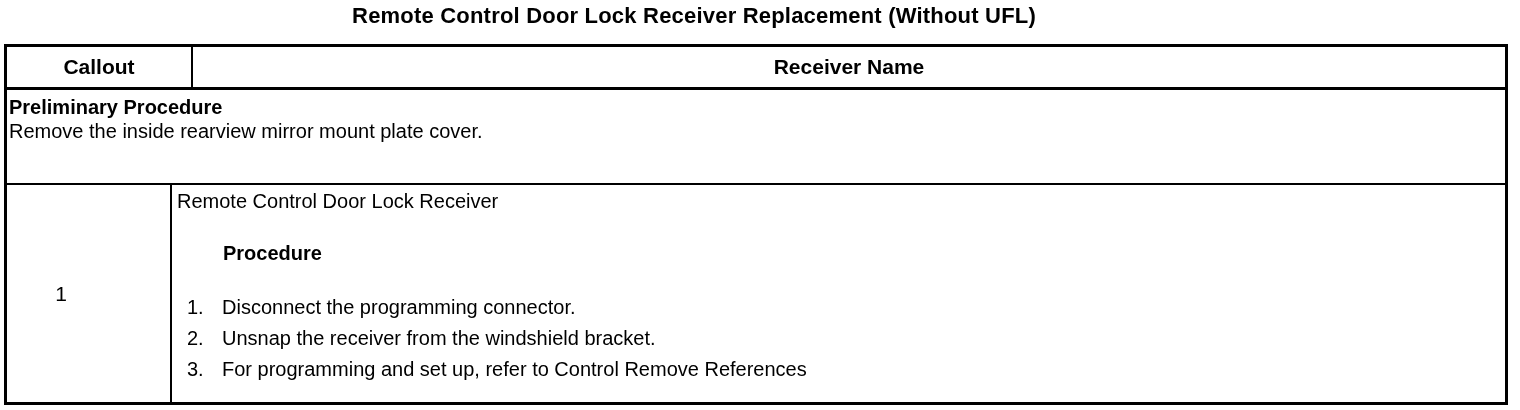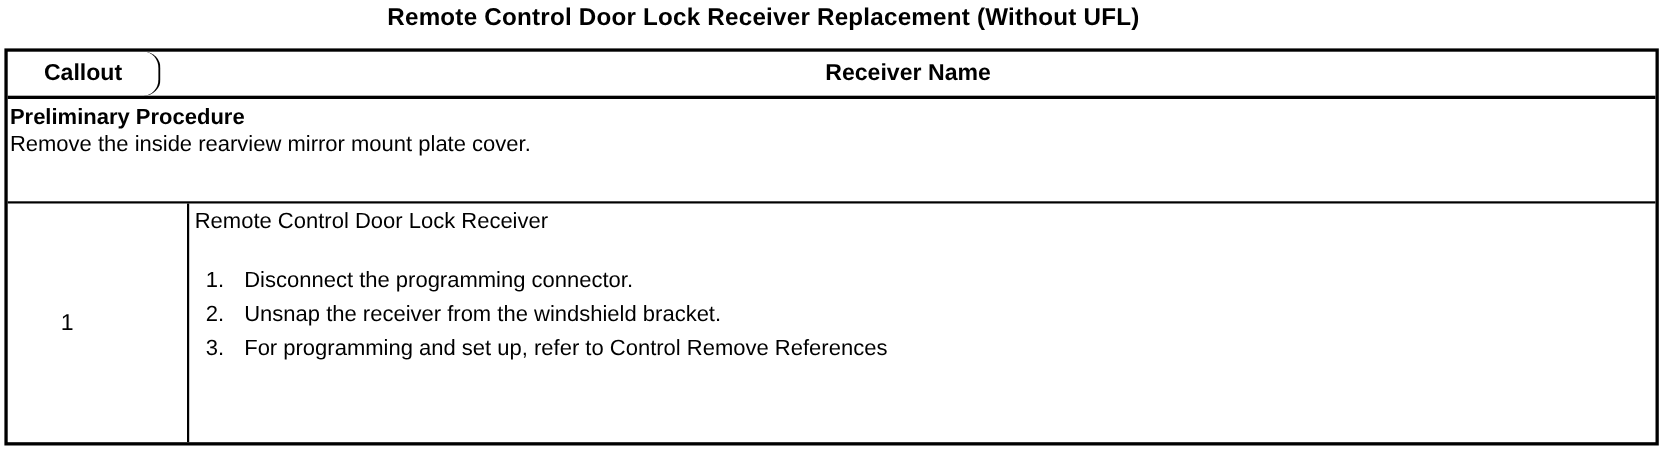--- a/index.html
+++ b/index.html
@@ -22,21 +22,21 @@
     background:#ffffff;
   }
   .header-row {
     display:flex; height:43px;
     border-bottom:3px solid #000000;
   }
   .header-cell {
     display:flex; align-items:center; justify-content:center;
     font-weight:bold; font-size:21px;
   }
-  .callout-col { width:139px; border-right:2px solid #000000;border-radius:15px; }
+  .callout-col { width:186px; border-right:2px solid #000000; }
   .component-col { flex:1; }
   .preliminary-row {
     height:95px;
     border-bottom:2px solid #000000;
     padding:5px 6px 0 2px;
     font-size:20px; line-height:24px;
   }
   .preliminary-heading { font-weight:bold; }
   .main-row { flex:1; display:flex; }
   .main-callout-cell {
@@ -69,20 +69,21 @@
 
   <div class="preliminary-row">
     <div class="preliminary-heading">Preliminary Procedure</div>
     <div class="preliminary-text">Remove the inside rearview mirror mount plate cover.</div>
   </div>
 
   <div class="main-row">
     <div class="main-callout-cell">1</div>
     <div class="main-component-cell">
       <div class="component-title">Remote Control Door Lock Receiver</div>
+      <div class="procedure-heading">Procedure</div>
       <div class="steps">
         <div class="step">
           <span class="step-num">1.</span>
           <span class="step-text">Disconnect the programming connector.</span>
         </div>
         <div class="step">
           <span class="step-num">2.</span>
           <span class="step-text">Unsnap the receiver from the windshield bracket.</span>
         </div>
         <div class="step">

